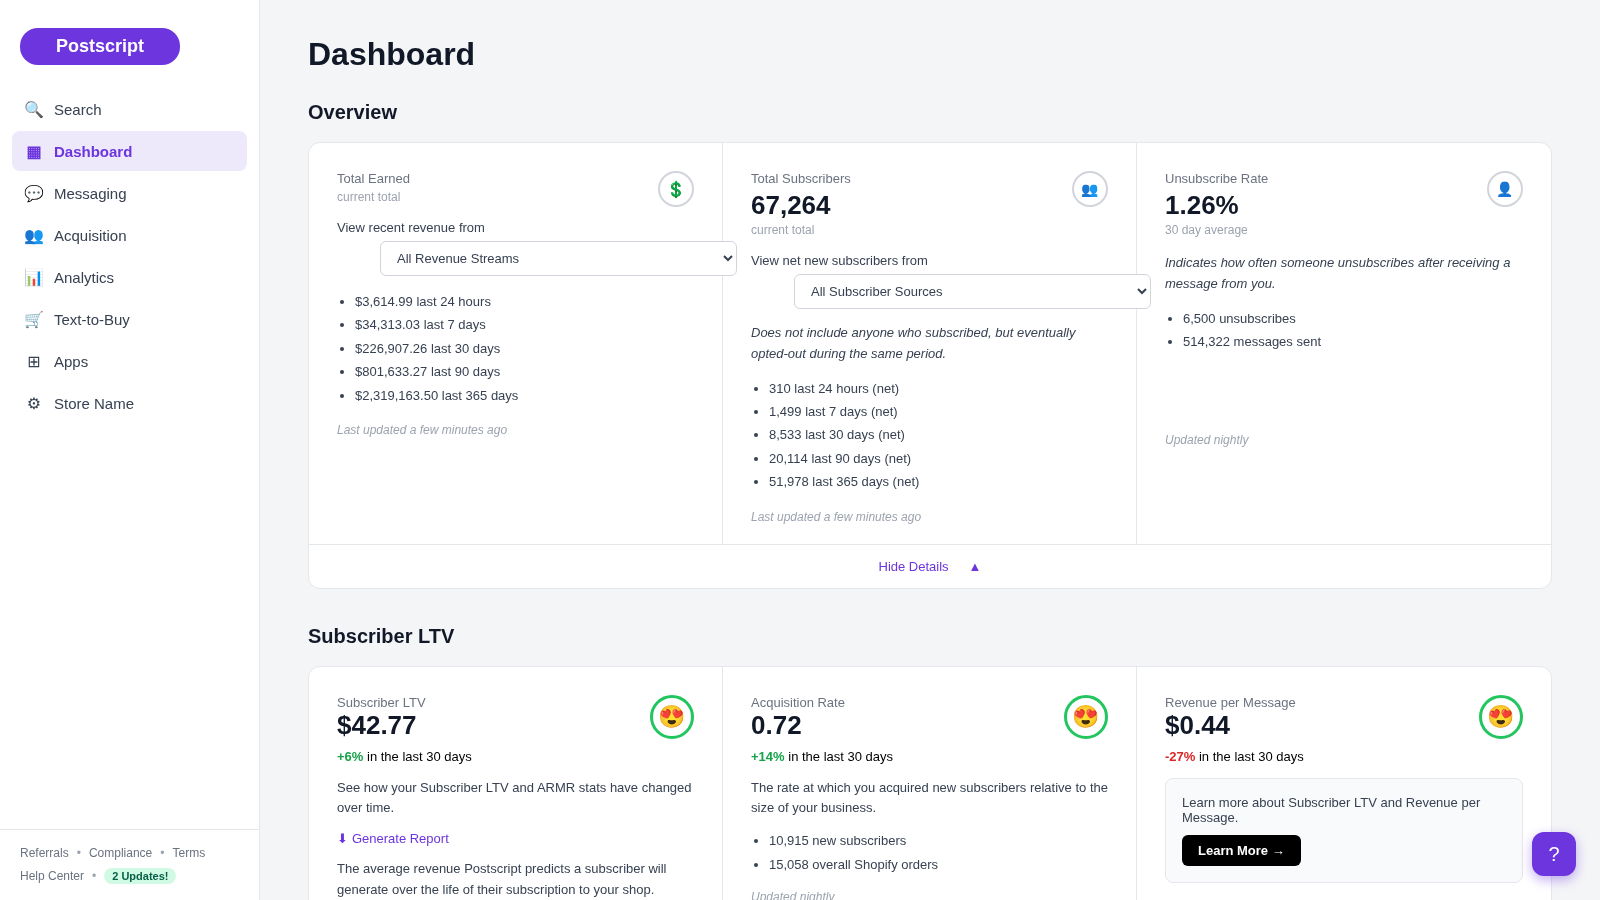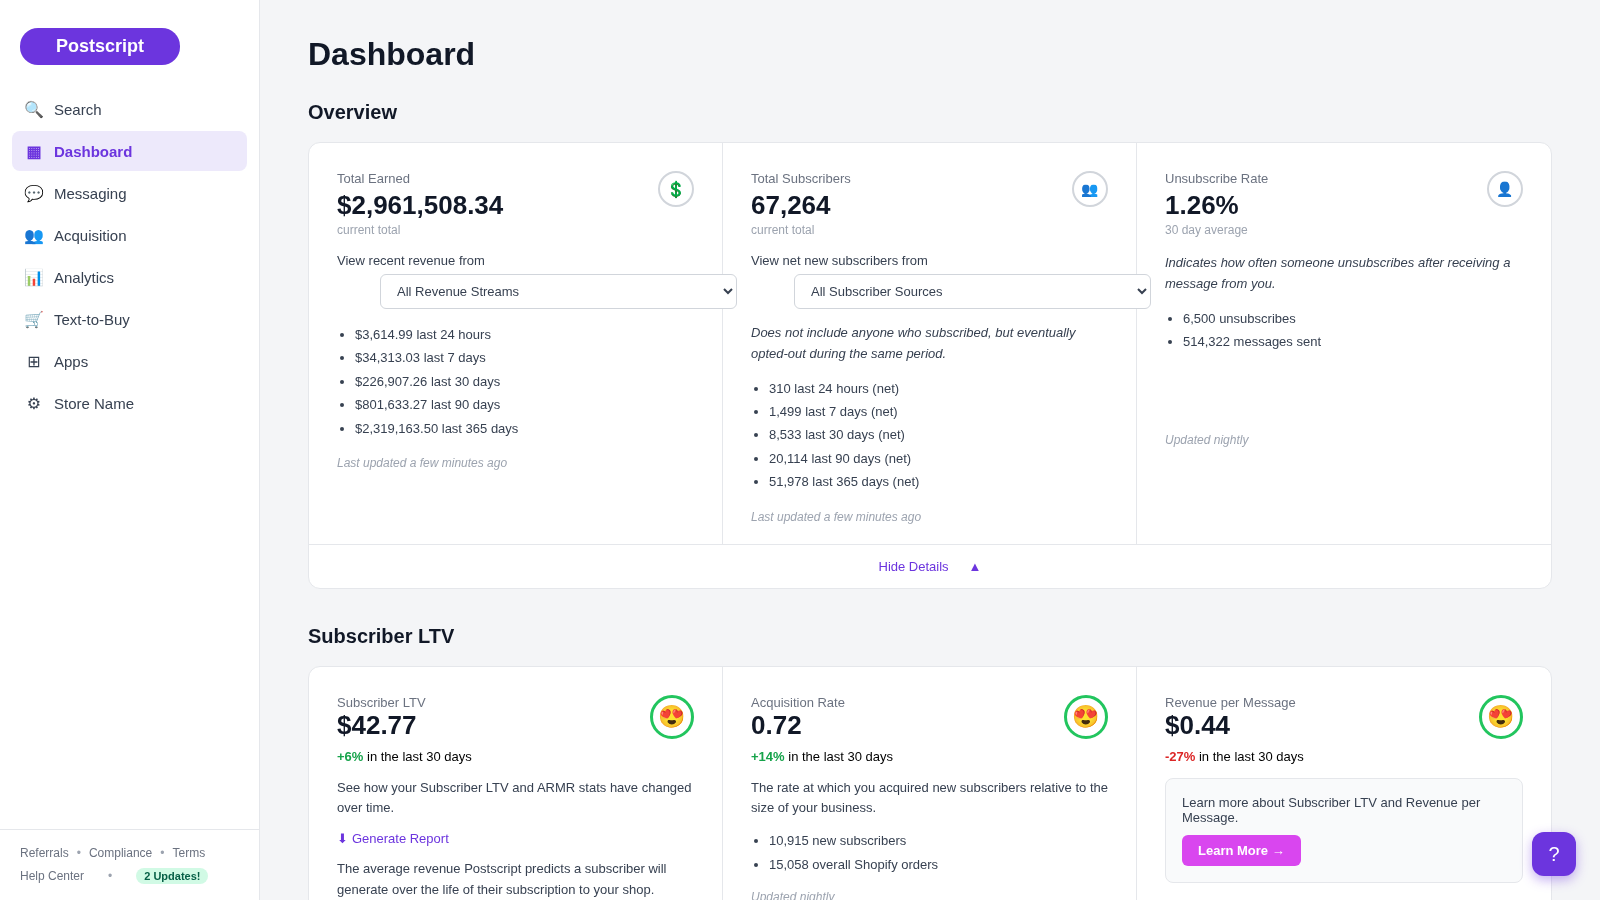--- a/index.html
+++ b/index.html
@@ -59,21 +59,21 @@
       color: inherit;
     }
     .sidebar-footer {
       padding: 16px 20px;
       border-top: 1px solid #e5e7eb;
       font-size: 12px;
       color: #9ca3af;
     }
     .footer-links { display: flex; gap: 8px; margin-bottom: 8px; }
     .footer-links a { color: #6b7280; text-decoration: none; font-size: 12px; }
-    .footer-bottom { display: flex; align-items: center; gap: 24px; }
+    .footer-bottom { display: flex; align-items: center; gap: 8px; }
     .updates-badge {
       background: #d1fae5;
       color: #065f46;
       font-size: 11px;
       font-weight: 600;
       padding: 2px 8px;
       border-radius: 20px;
     }
 
     
@@ -282,21 +282,21 @@
       border-radius: 8px;
       padding: 16px;
       margin-bottom: 14px;
     }
     .ltv-learn-box p {
       font-size: 13px;
       color: #374151;
       margin-bottom: 10px;
     }
     .learn-more-btn {
-      background: #d946ef;
+      background: #000000;
       color: #fff;
       border: none;
       padding: 8px 16px;
       border-radius: 6px;
       font-size: 13px;
       font-weight: 600;
       cursor: pointer;
       display: inline-flex;
       align-items: center;
       gap: 4px;
@@ -388,21 +388,20 @@
   <h1 class="page-title">Dashboard</h1>
 
   <div>
     <h2 class="section-title">Overview</h2>
     <div class="overview-section">
       <div class="overview-cards">
 
         <div class="overview-card">
           <div class="card-icon">💲</div>
           <div class="card-label">Total Earned</div>
-          <div class="card-value">$2,961,508.34</div>
           <div class="card-sub">current total</div>
           <div class="card-filter-label">View recent revenue from</div>
           <select class="card-select">
             <option>All Revenue Streams</option>
             <option>SMS</option>
             <option>Email</option>
           </select>
           <ul class="card-list">
             <li>$3,614.99 last 24 hours</li>
             <li>$34,313.03 last 7 days</li>

